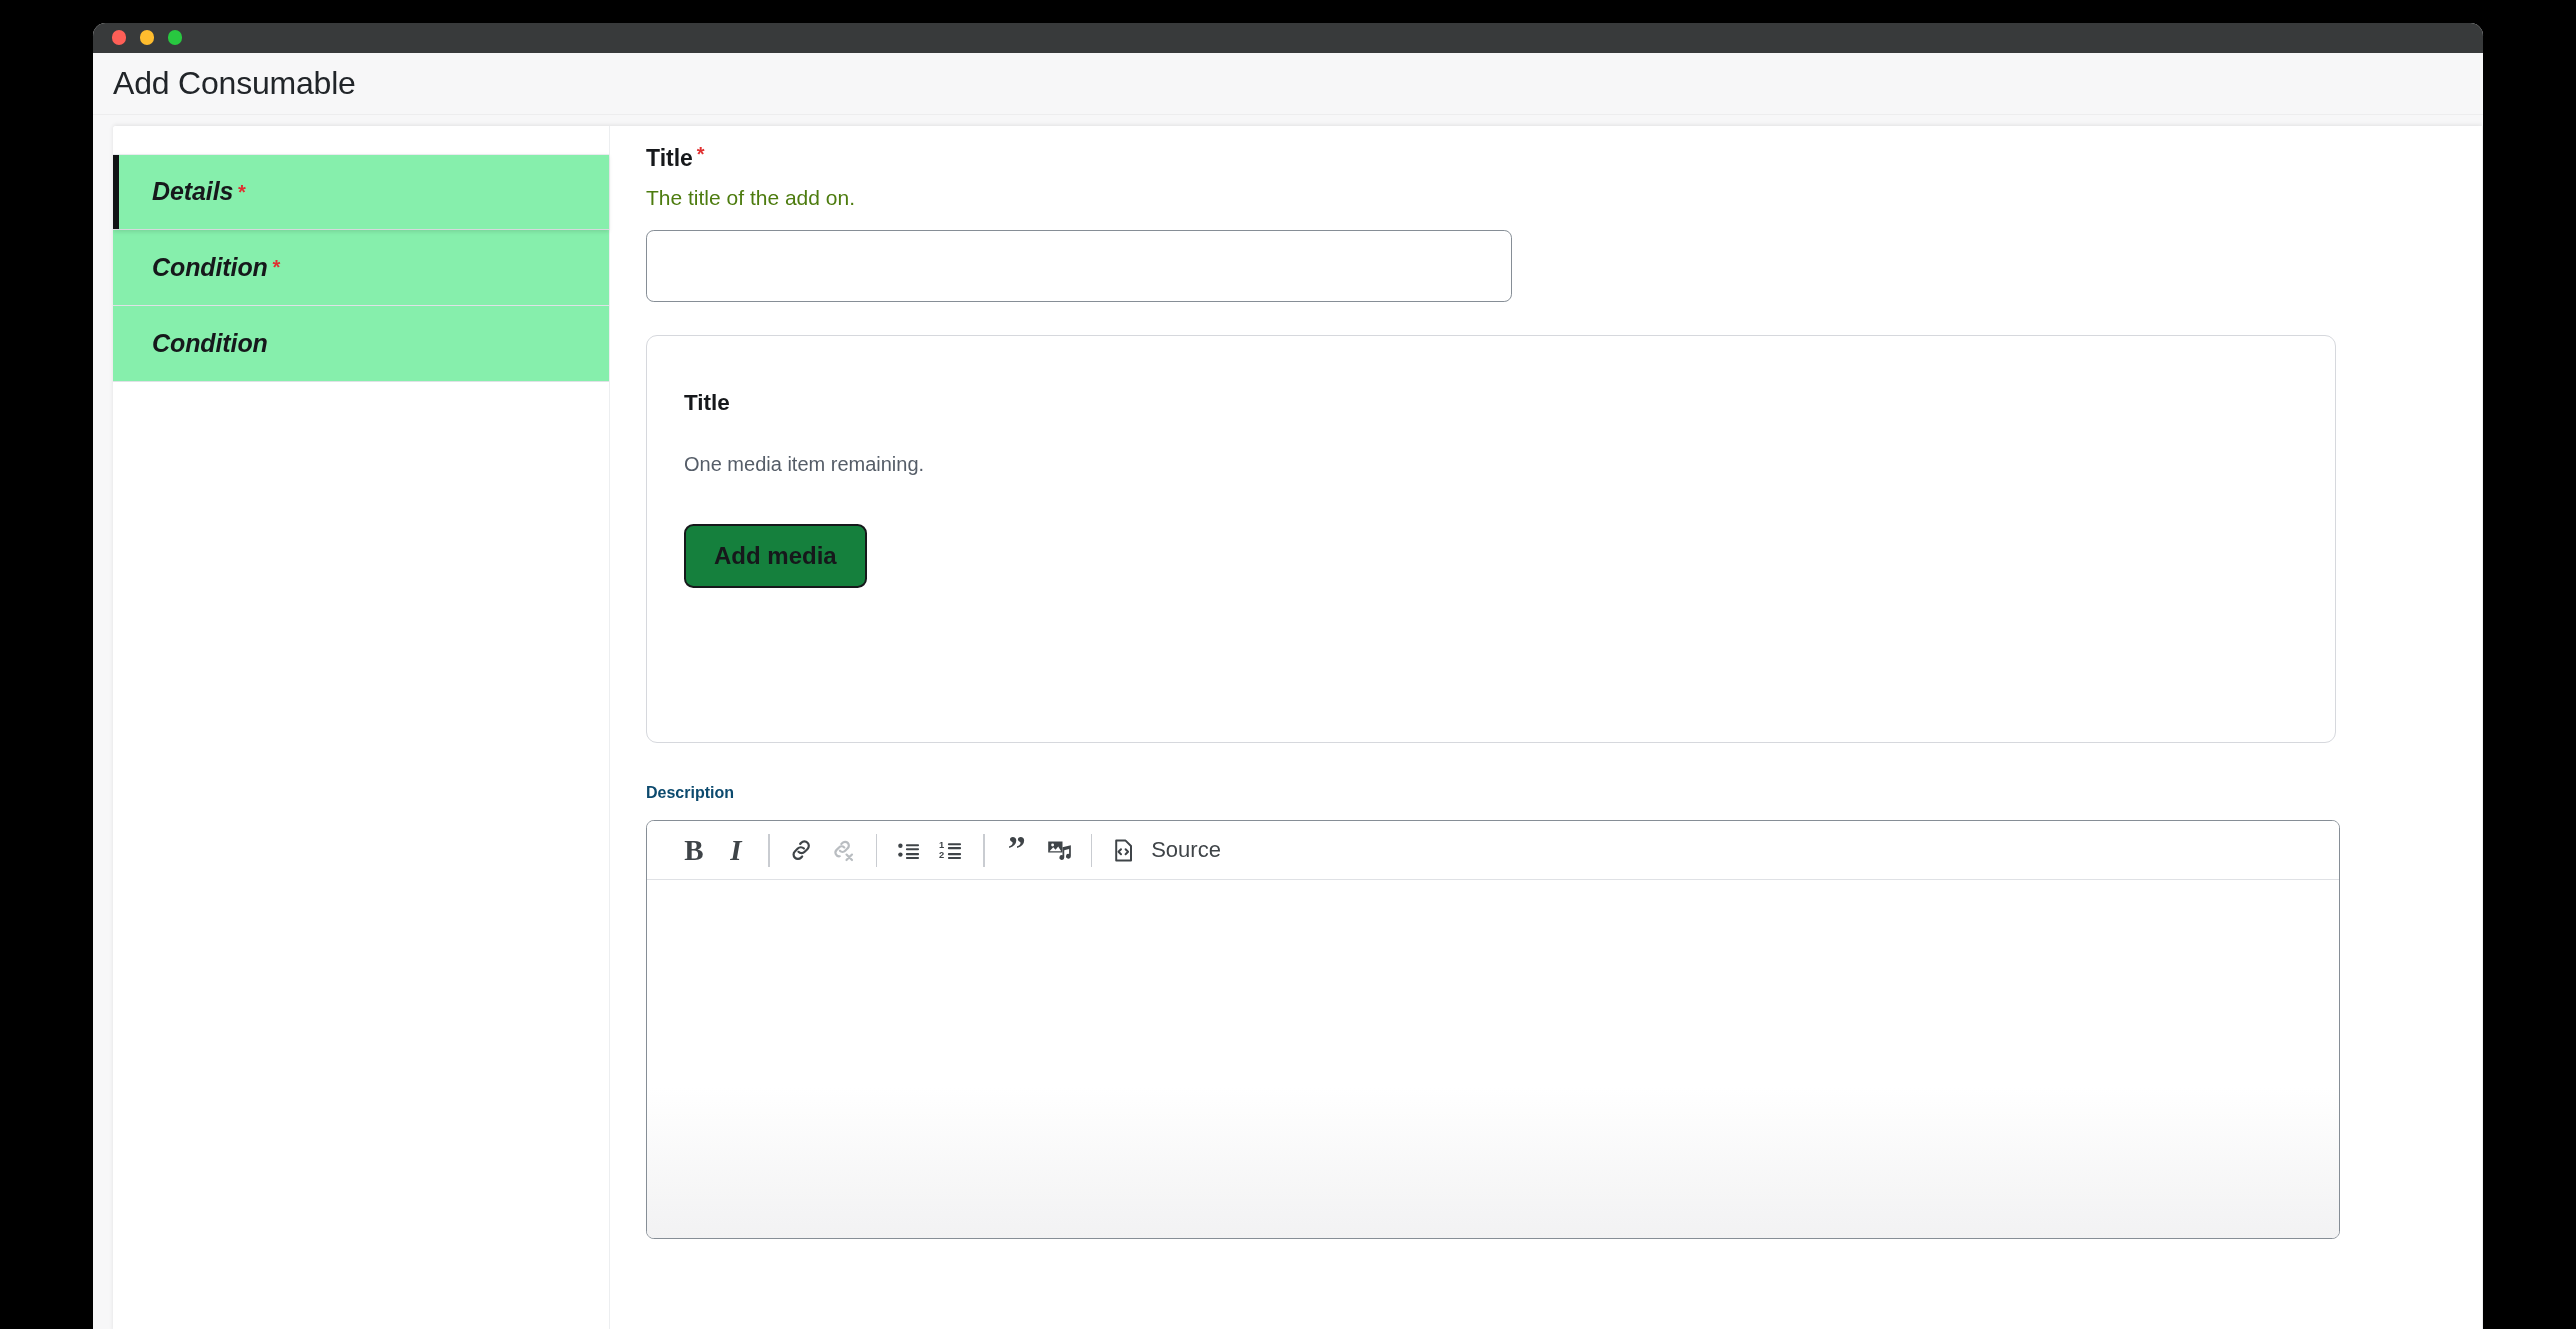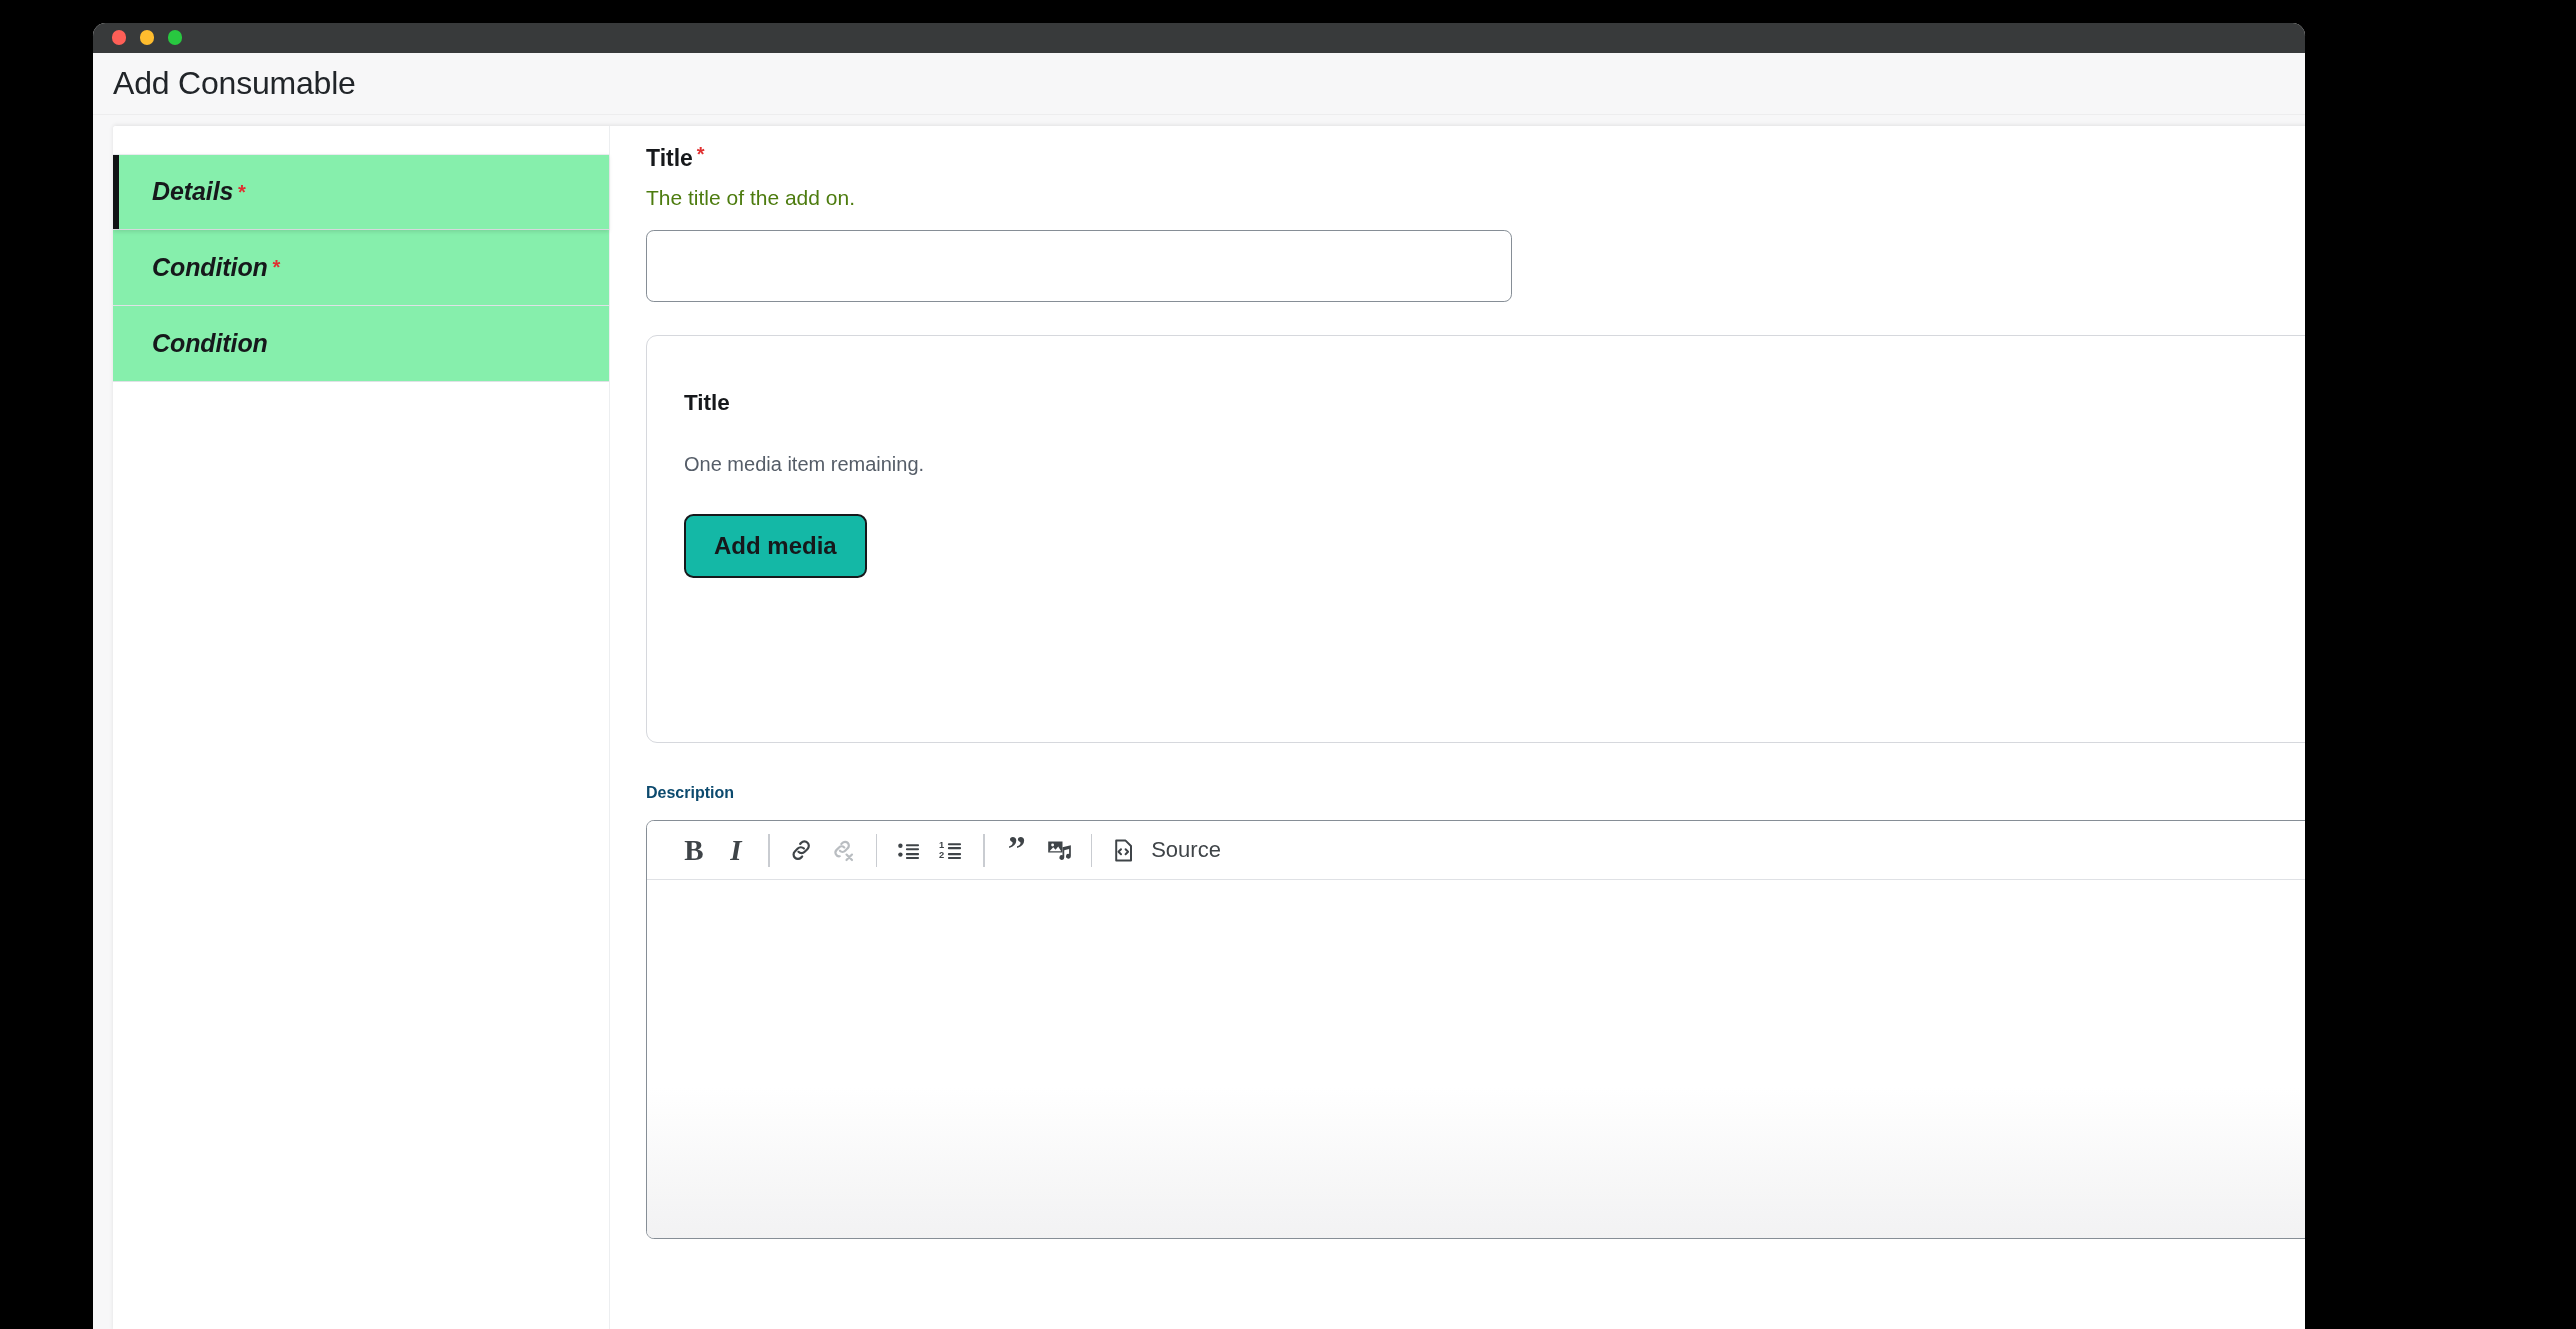--- a/index.html
+++ b/index.html
@@ -10,21 +10,21 @@
     background: #000;
     overflow: hidden;
     font-family: "Liberation Sans", sans-serif;
   }
 
   
   .window {
     position: absolute;
     left: 93px;
     top: 23px;
-    width: 2212px;
+    width: 2390px;
     height: 1307px;
     border-radius: 12.4px 12.4px 0 0;
     overflow: hidden;
     background: #fff;
   }
 
   .titlebar {
     height: 29.5px;
     background: #383a3b;
     display: flex;
@@ -176,26 +176,26 @@
     font-size: 20px;
     color: #555d68;
     margin-top: 37px;
   }
   .media-empty {
     font-size: 24px;
     color: #4a515b;
     margin-top: 13.2px;
   }
   .add-media-btn {
-    margin-top: 38px;
+    margin-top: 48px;
     height: 64px;
     padding: 0 28px;
     border: 2.3px solid #16181b;
     border-radius: 9.3px;
-    background: #14b8a6;
+    background: #15803d;
     font-size: 24px;
     font-weight: 700;
     color: #16181b;
     font-family: "Liberation Sans", sans-serif;
     cursor: pointer;
   }
 
   
   .desc-label {
     display: block;

